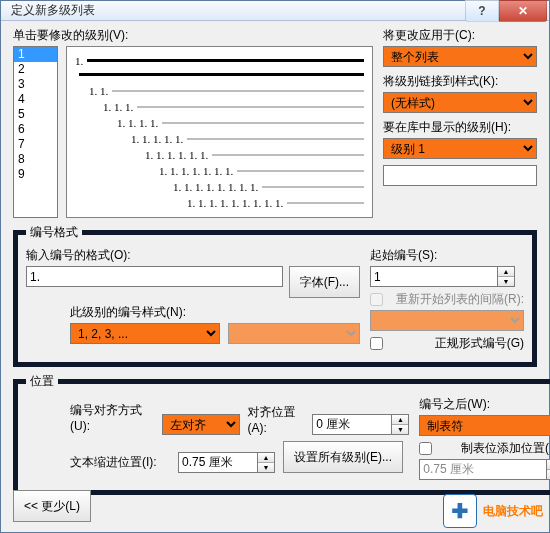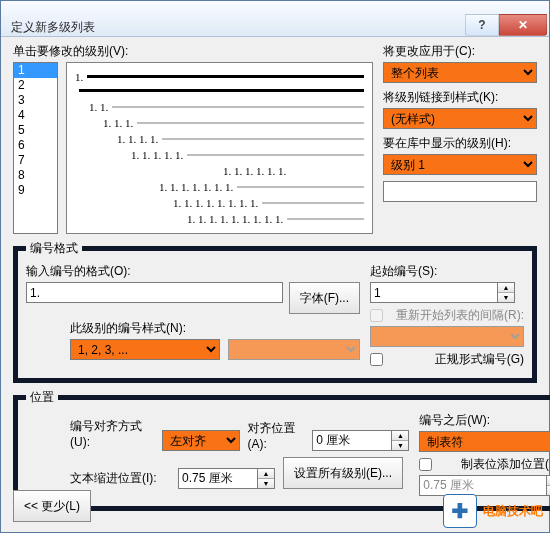--- a/index.html
+++ b/index.html
@@ -1,18 +1,18 @@
 <!DOCTYPE html>
 <html><head>
 <meta charset="utf-8">
 <style>
   * { box-sizing: border-box; font-family: "Microsoft YaHei", "SimSun", Tahoma, sans-serif; font-size: 12px; }
   body { margin: 0; background: #eaf0f5; }
   .window { width: 550px; height: 533px; background: #f0f0f0; border: 1px solid #5a7aa0; box-shadow: 0 0 6px rgba(0,0,0,0.3); position: relative; }
-  .titlebar { height: 36px; background: linear-gradient(to bottom, #f8fbff, #dfeaf7); display: flex; align-items: flex-end; justify-content: space-between; border-bottom: 1px solid #b0c0d8; padding-left: 10px; }
+  .titlebar { height: 20px; background: linear-gradient(to bottom, #f8fbff, #dfeaf7); display: flex; align-items: center; justify-content: space-between; border-bottom: 1px solid #b0c0d8; padding-left: 10px; }
   .title-text { color: #2a2a2a; }
   .win-btns { display: flex; height: 22px; margin-right: 2px;}
   .win-btn { width: 34px; height: 22px; display: flex; align-items: center; justify-content: center; border: 1px solid rgba(0,0,0,0.15); font-weight: bold; color: #444; }
   .win-help { background: linear-gradient(to bottom,#f5faff,#d6e6fb); border-radius: 0 0 0 3px;}
   .win-close { background: linear-gradient(to bottom,#e78a80,#c9493a); color:#fff; width: 48px; border-radius: 0 0 3px 0;}
   .content { padding: 6px 12px 8px 12px; }
   .row { display: flex; }
   .col-left { flex: 1 1 auto; }
   .col-right { width: 154px; margin-left: 10px; }
 
@@ -96,21 +96,21 @@
                 <div class="bar"></div>
               </div>
               <div class="pv-row" style="padding-left: 42px;">
                 <span class="num">1. 1. 1. 1.</span>
                 <div class="bar"></div>
               </div>
               <div class="pv-row" style="padding-left: 56px;">
                 <span class="num">1. 1. 1. 1. 1.</span>
                 <div class="bar"></div>
               </div>
-              <div class="pv-row" style="padding-left: 70px; flex-direction: column;">
+              <div class="pv-row" style="padding-left: 70px;">
                 <span class="num">1. 1. 1. 1. 1. 1.</span>
                 <div class="bar"></div>
               </div>
               <div class="pv-row" style="padding-left: 84px;">
                 <span class="num">1. 1. 1. 1. 1. 1. 1.</span>
                 <div class="bar"></div>
               </div>
               <div class="pv-row" style="padding-left: 98px;">
                 <span class="num">1. 1. 1. 1. 1. 1. 1. 1.</span>
                 <div class="bar"></div>

